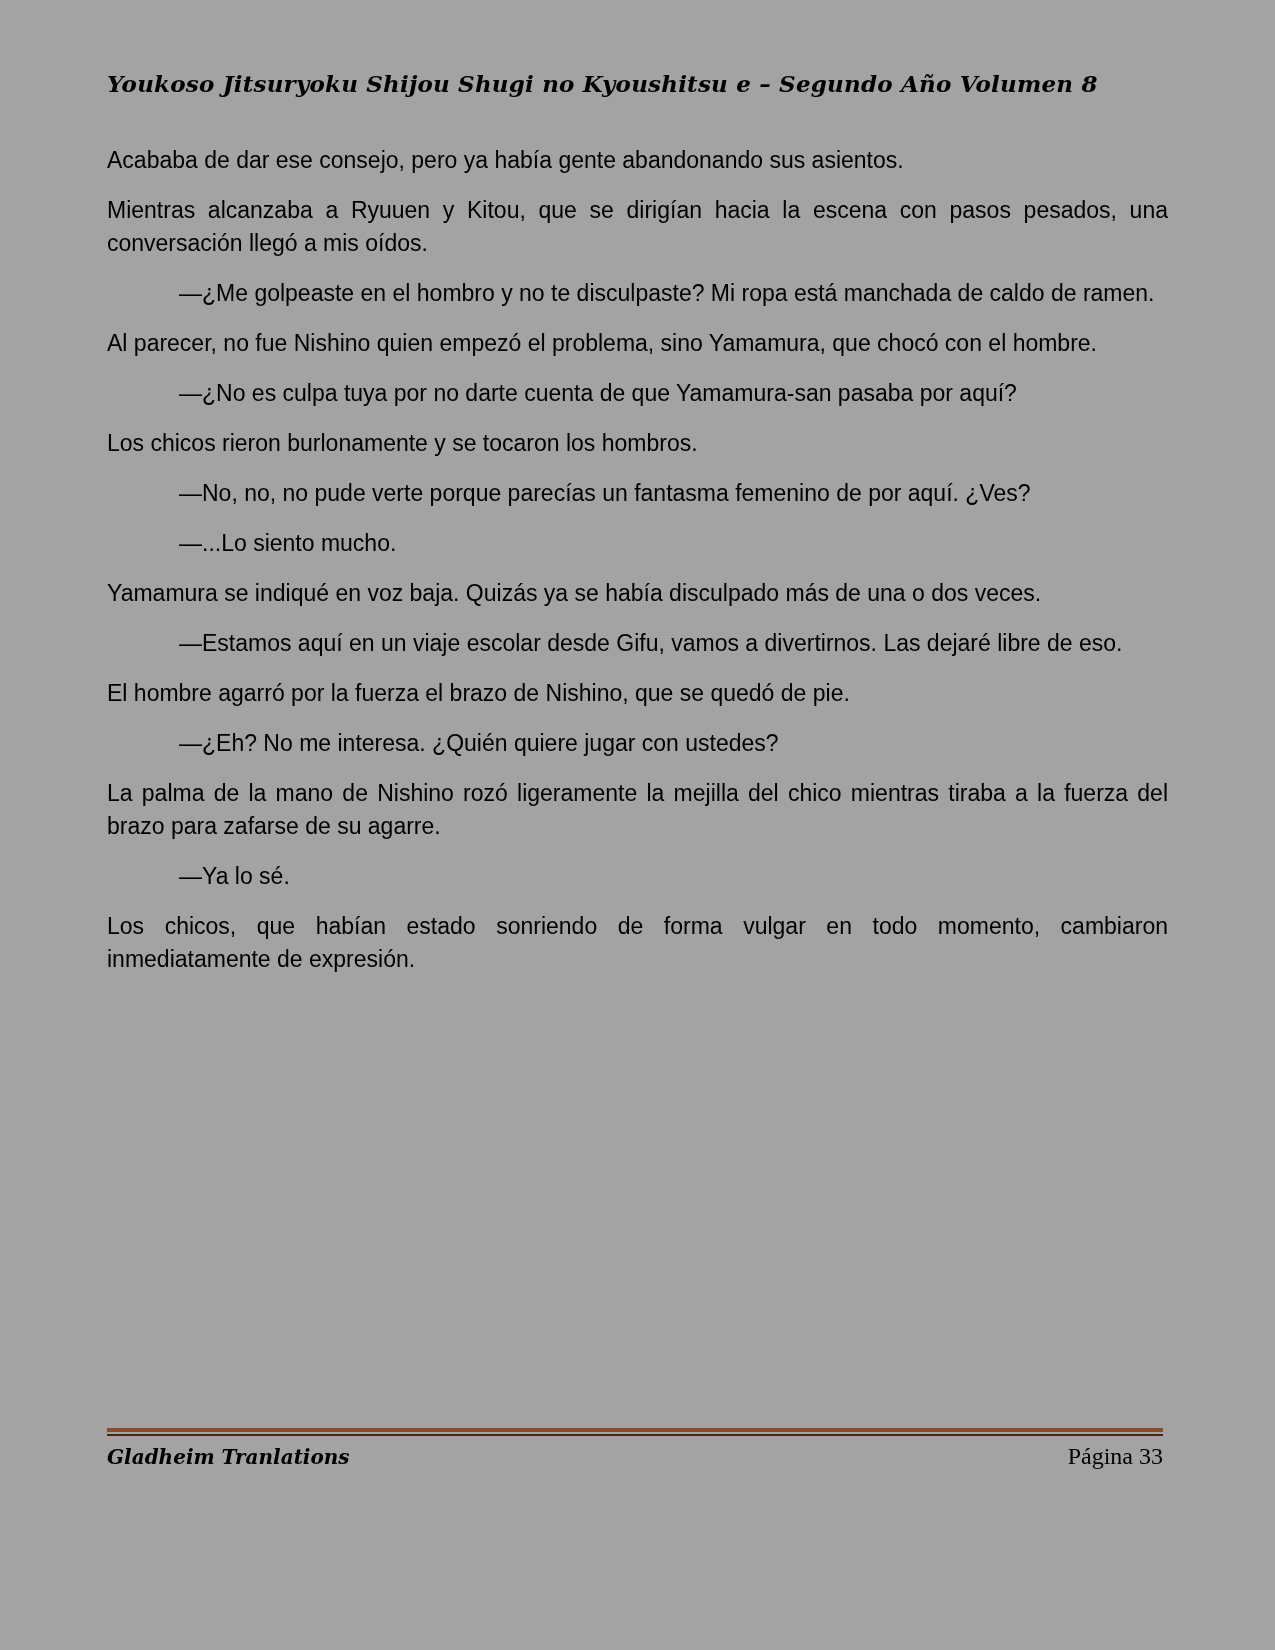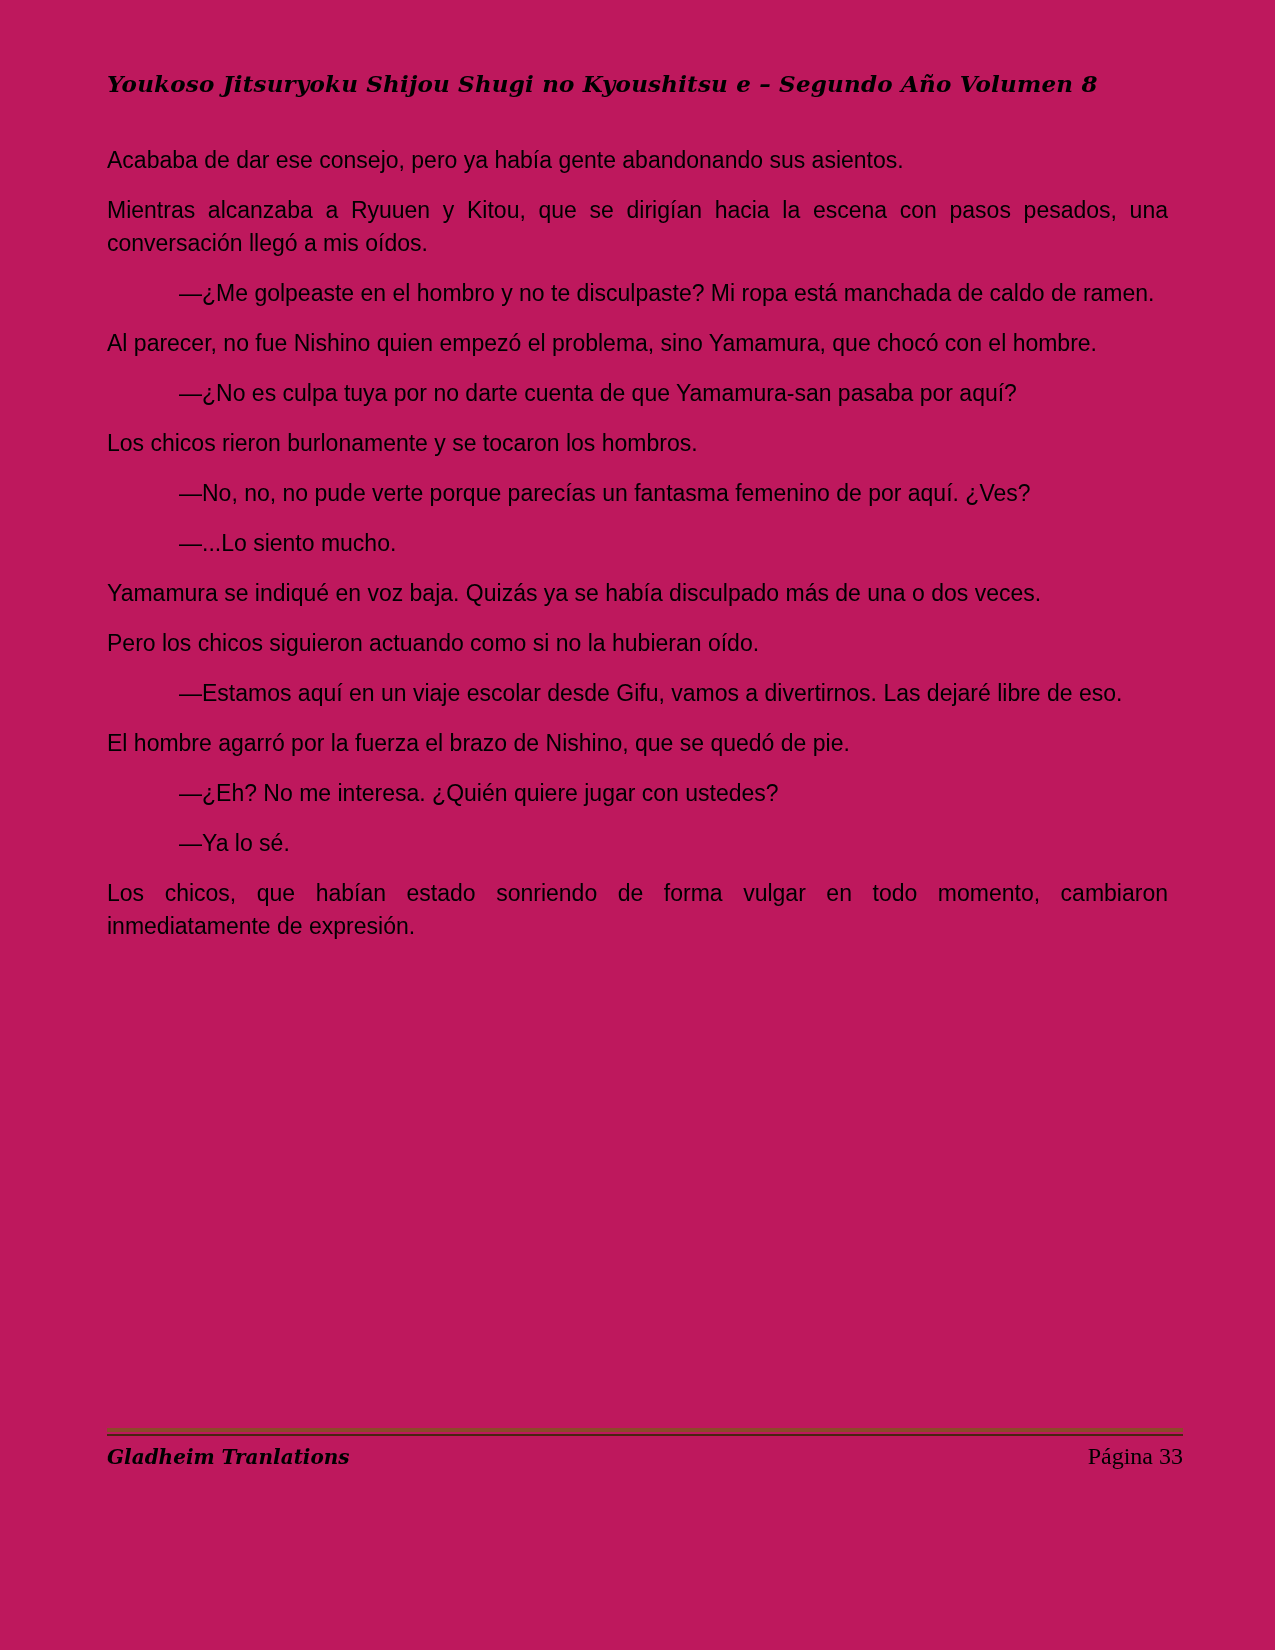--- a/index.html
+++ b/index.html
@@ -5,21 +5,21 @@
   html, body {
     margin: 0;
     padding: 0;
     background: #ffffff;
   }
   .page {
     position: relative;
     width: 1275px;
     height: 1650px;
     margin: 0 auto;
-    background: #be185d;
+    background: #a3a3a3;
     box-sizing: border-box;
     padding: 70px 107px 0 107px;
     font-family: "Liberation Sans", sans-serif;
     color: #000000;
     overflow: hidden;
   }
   .header {
     font-family: "DejaVu Serif", serif;
     font-style: italic;
     font-weight: bold;
@@ -35,21 +35,21 @@
     line-height: 33px;
     text-align: justify;
     text-justify: inter-word;
   }
   .body-text p.dialogue {
     text-indent: 72px;
   }
   .footer {
     position: absolute;
     left: 107px;
-    right: 92px;
+    right: 112px;
     top: 1428px;
     text-align: center;
   }
   .footer-rule {
     height: 2px;
     border-top: 4px solid #8B4A2A;
     border-bottom: 2px solid #4A2410;
   }
   .footer-row {
     margin-top: 7px;
@@ -80,24 +80,24 @@
   <div class="body-text" id="body-text">
       <p class="narration">Acababa de dar ese consejo, pero ya había gente abandonando sus asientos.</p>
       <p class="narration">Mientras alcanzaba a Ryuuen y Kitou, que se dirigían hacia la escena con pasos pesados, una conversación llegó a mis oídos.</p>
       <p class="dialogue">—¿Me golpeaste en el hombro y no te disculpaste? Mi ropa está manchada de caldo de ramen.</p>
       <p class="narration">Al parecer, no fue Nishino quien empezó el problema, sino Yamamura, que chocó con el hombre.</p>
       <p class="dialogue">—¿No es culpa tuya por no darte cuenta de que Yamamura-san pasaba por aquí?</p>
       <p class="narration">Los chicos rieron burlonamente y se tocaron los hombros.</p>
       <p class="dialogue">—No, no, no pude verte porque parecías un fantasma femenino de por aquí. ¿Ves?</p>
       <p class="dialogue">—...Lo siento mucho.</p>
       <p class="narration">Yamamura se indiqué en voz baja. Quizás ya se había disculpado más de una o dos veces.</p>
-      <p class="narration">Pero los chicos siguieron actuando como si no la hubieran oído.</p>
       <p class="dialogue">—Estamos aquí en un viaje escolar desde Gifu, vamos a divertirnos. Las dejaré libre de eso.</p>
       <p class="narration">El hombre agarró por la fuerza el brazo de Nishino, que se quedó de pie.</p>
       <p class="dialogue">—¿Eh? No me interesa. ¿Quién quiere jugar con ustedes?</p>
+      <p class="narration">La palma de la mano de Nishino rozó ligeramente la mejilla del chico mientras tiraba a la fuerza del brazo para zafarse de su agarre.</p>
       <p class="dialogue">—Ya lo sé.</p>
       <p class="narration">Los chicos, que habían estado sonriendo de forma vulgar en todo momento, cambiaron inmediatamente de expresión.</p>
     </div>
 
   <div class="footer">
     <div class="footer-rule"></div>
     <div class="footer-row">
       <span class="footer-left">Gladheim Tranlations</span>
       <span class="footer-right">Página 33</span>
     </div>

